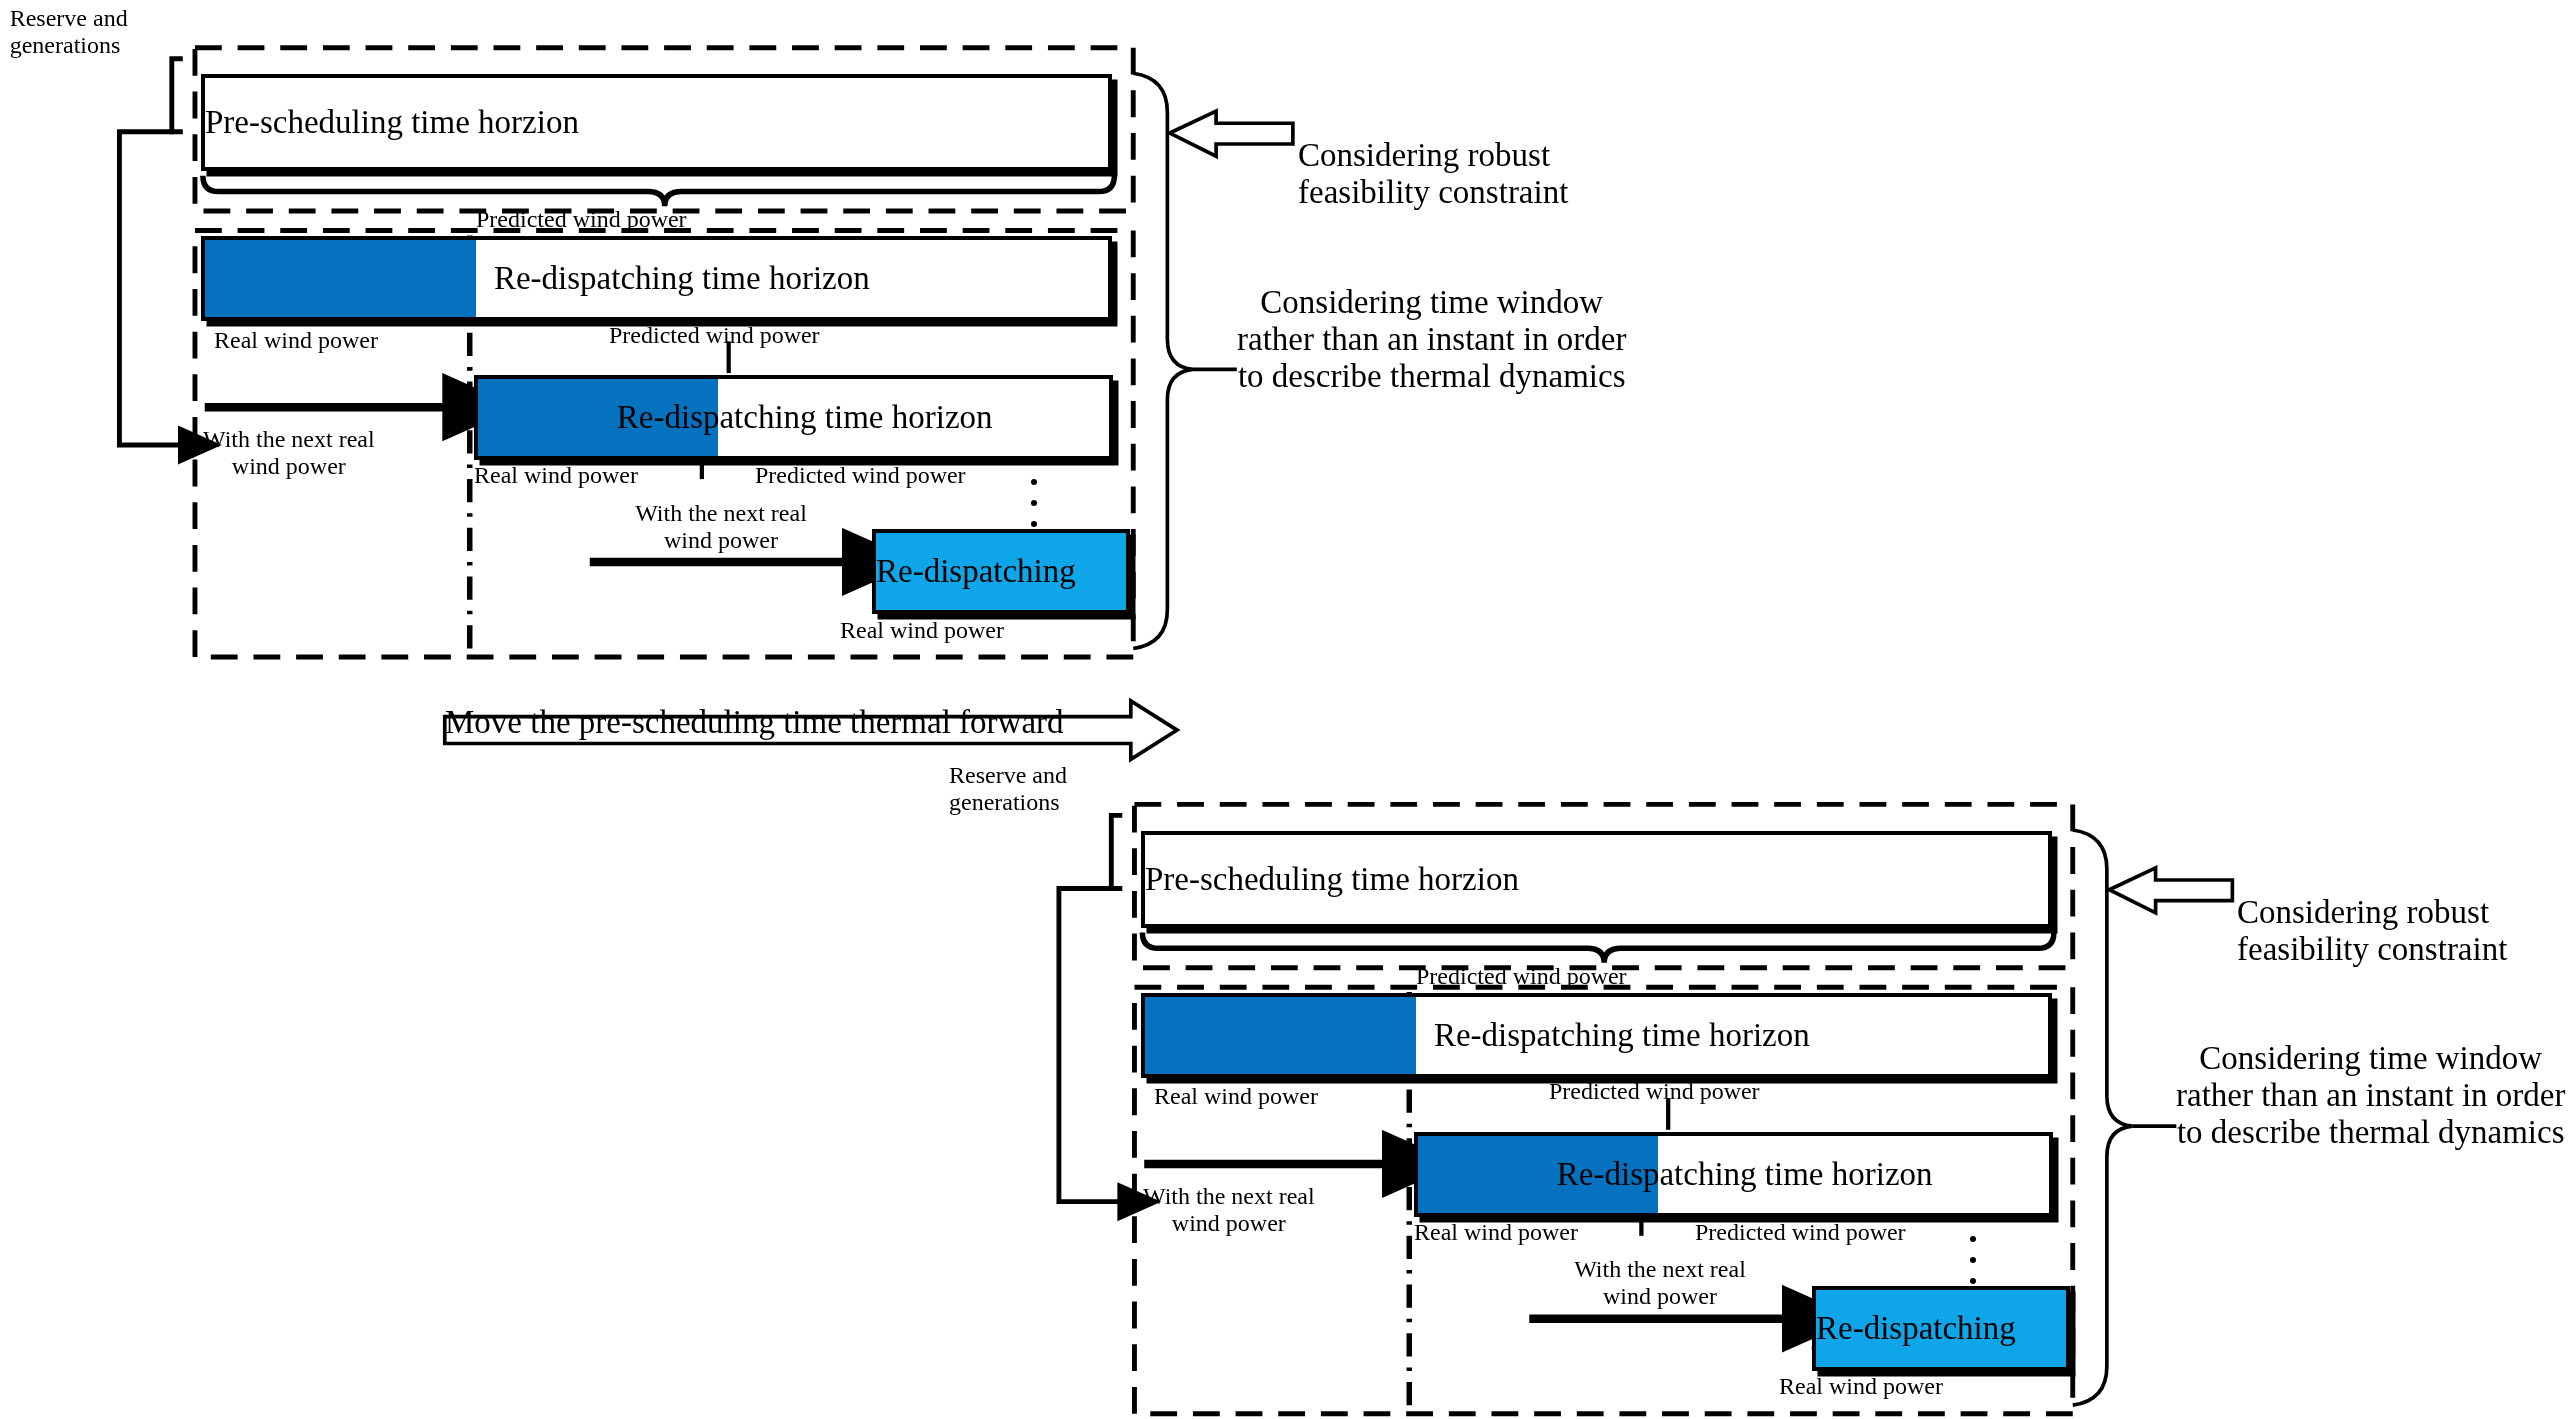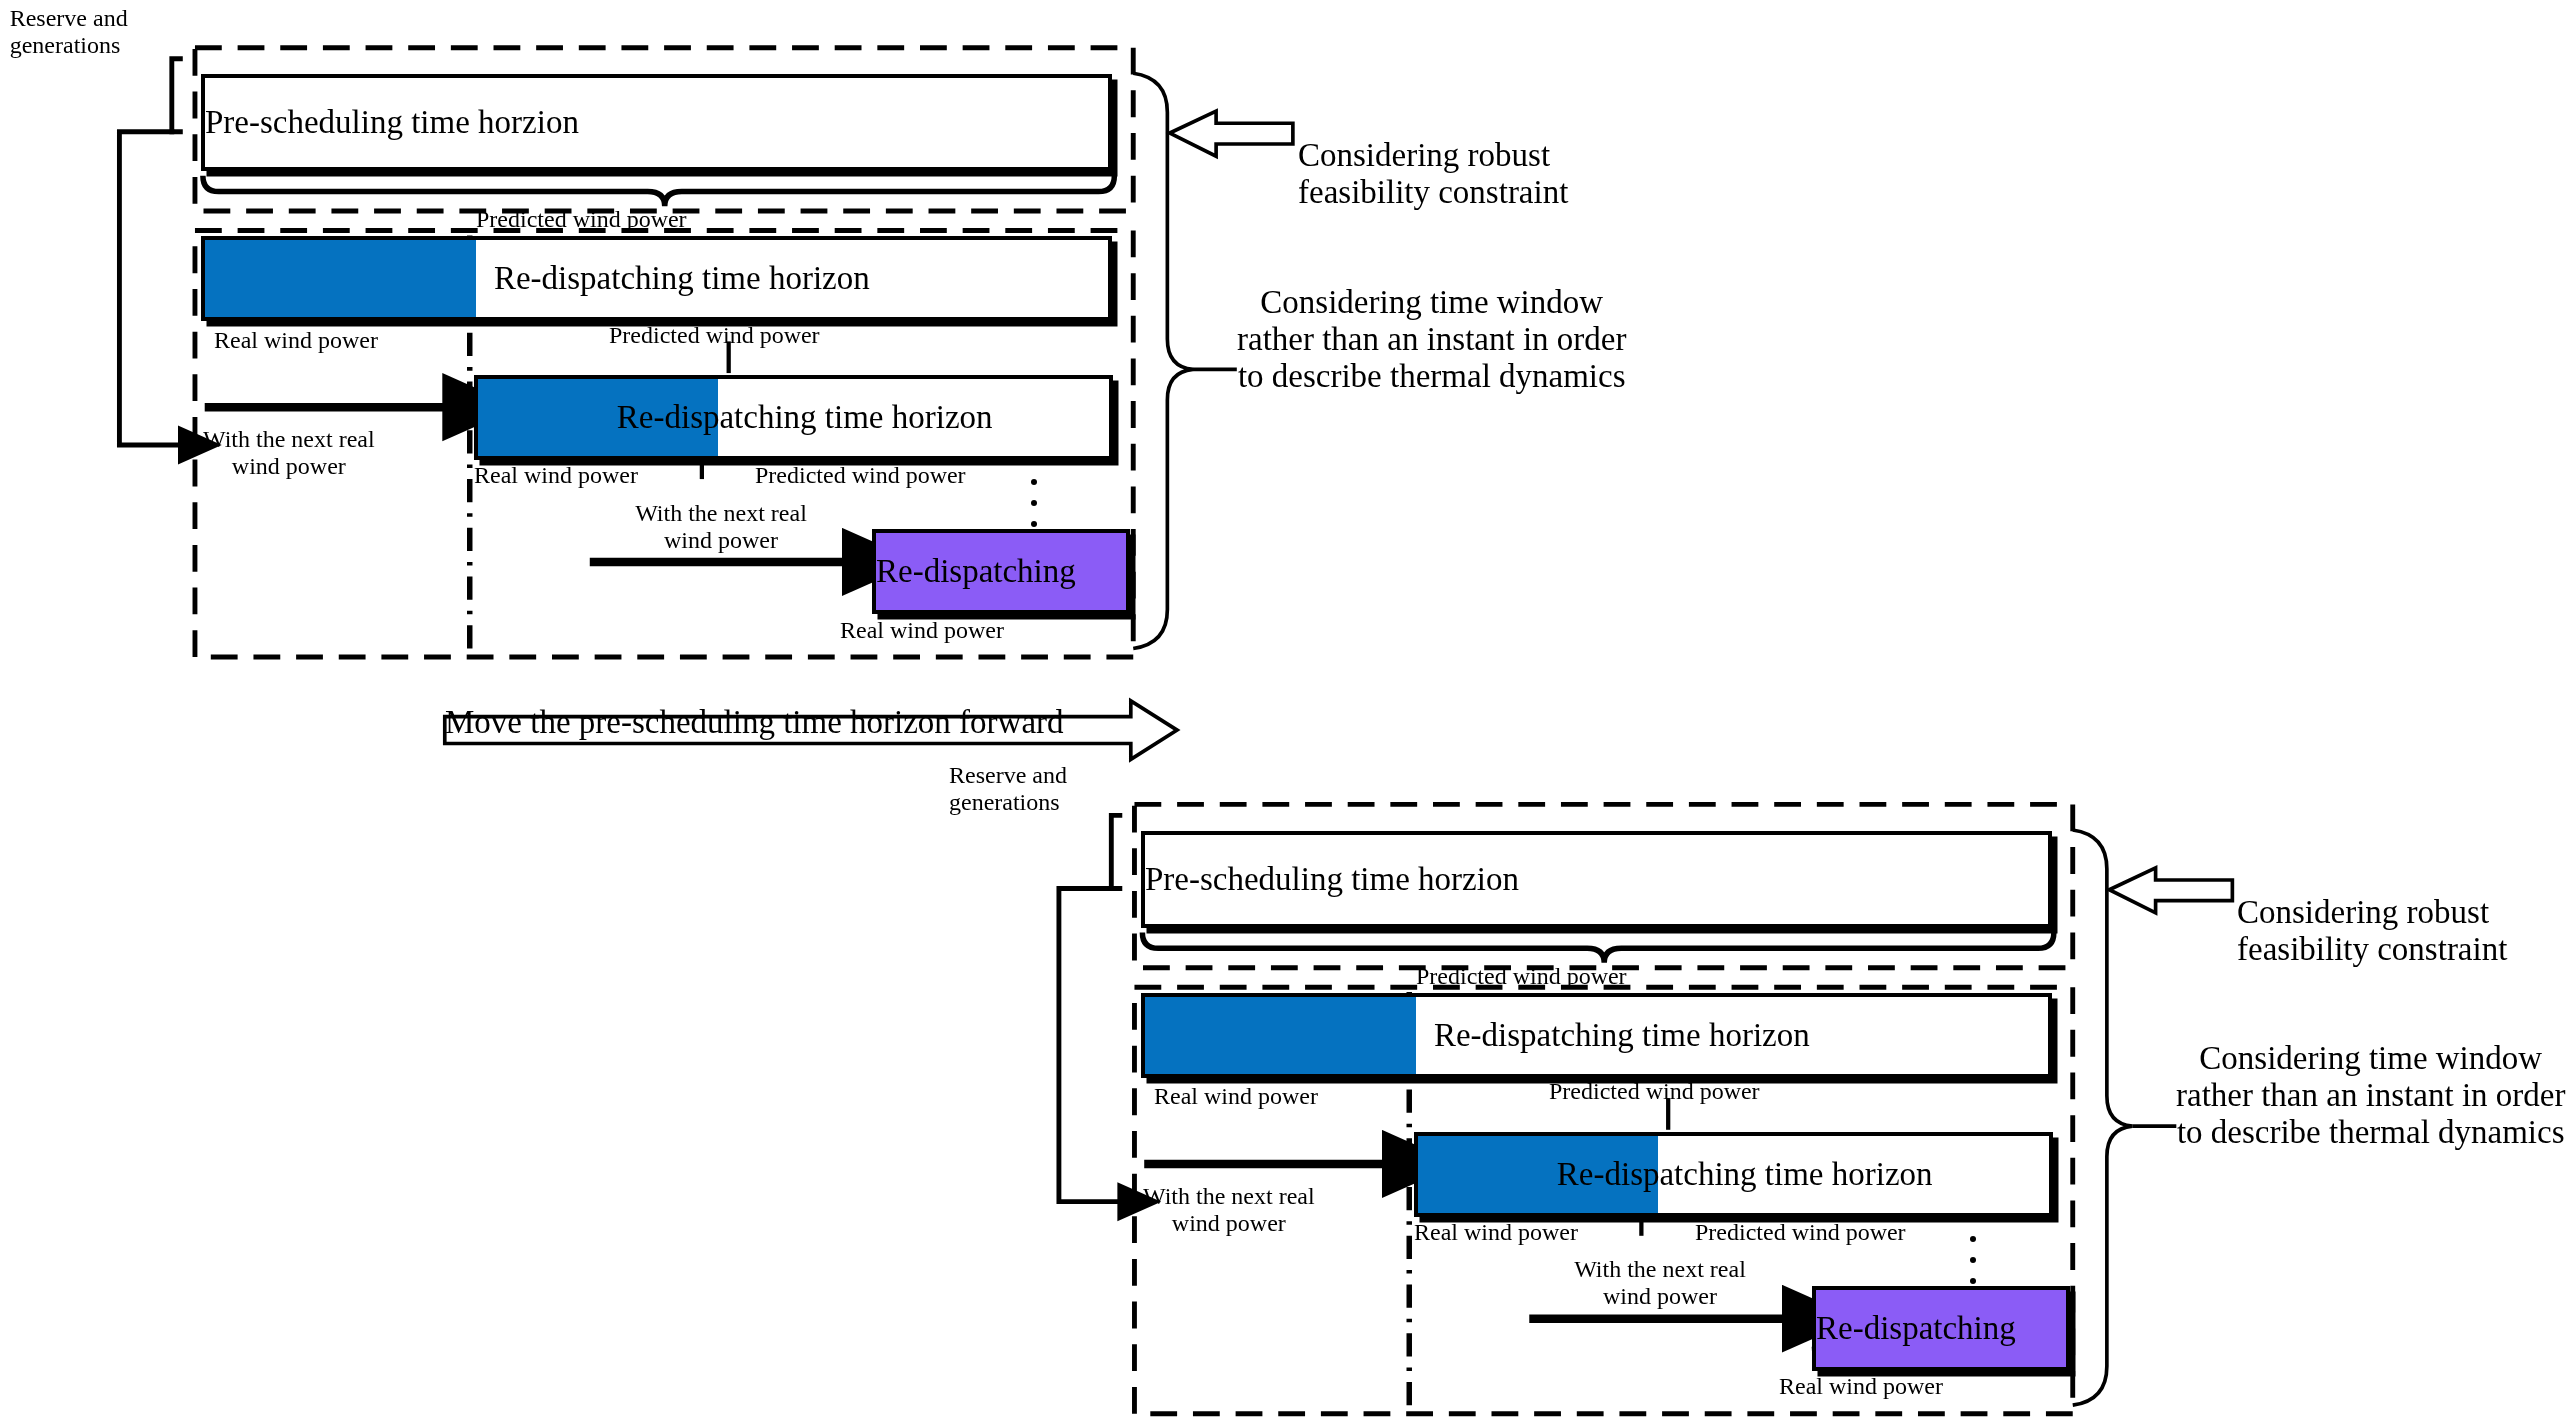--- a/index.html
+++ b/index.html
@@ -9,21 +9,21 @@
        font-family:"Liberation Serif","DejaVu Serif",serif;text-align:right;}
   .t-lbl{font-size:24px;}
   .t-note{font-size:33px;margin-top:40px;}
   svg.layer{position:absolute;left:0;top:0;width:2576px;height:1420px;pointer-events:none;}
   .bar{position:absolute;box-sizing:border-box;border:4.3px solid #000;background:#fff;
        box-shadow:5.5px 5.5px 0 0 #000;}
   .bar .fill{position:absolute;left:0;top:0;bottom:0;background:#0572C0;}
   .bar .cap{position:absolute;left:0;right:0;top:0;bottom:0;display:flex;
             align-items:center;justify-content:flex-start;}
   .bar .cap span{font-size:33px;font-family:"Liberation Serif","DejaVu Serif",serif;}
-  .bar.solid{background:#8b5cf6;}
+  .bar.solid{background:#0ea5e9;}
   .ell{position:absolute;display:flex;flex-direction:column;align-items:center;
        justify-content:space-between;}
   .ell i{display:block;width:6.1px;height:6.1px;border-radius:50%;background:#000;}
 </style>
 </head>
 <body>
 
 <div id="stage">
 
   <svg class="layer" viewBox="0 0 4228 2330">
@@ -144,21 +144,21 @@
 
   <div class="txt t-lbl" style="left:840px;top:617px;">Real wind power</div>
 
   <div class="txt t-note" style="left:1298px;top:97px;text-align:left;">Considering robust
 feasibility constraint</div>
 
   <div class="txt t-note" style="left:1237px;top:244px;text-align:center;">Considering time window
 rather than an instant in order
 to describe thermal dynamics</div>
 
-  <div class="txt t-note" style="left:445px;top:664px;">Move the pre-scheduling time horizon forward</div>
+  <div class="txt t-note" style="left:445px;top:664px;">Move the pre-scheduling time thermal forward</div>
 
   <div class="bar" style="left:1141px;top:831px;width:911px;height:97px;">
     <div class="cap">
       <span>Pre-scheduling time horzion</span>
     </div>
   </div>
 
   <div class="bar" style="left:1141px;top:993px;width:911px;height:85px;">
     <div class="fill" style="width:30%;"></div>
     <div class="cap" style="justify-content:flex-start;padding-left:32%;">

